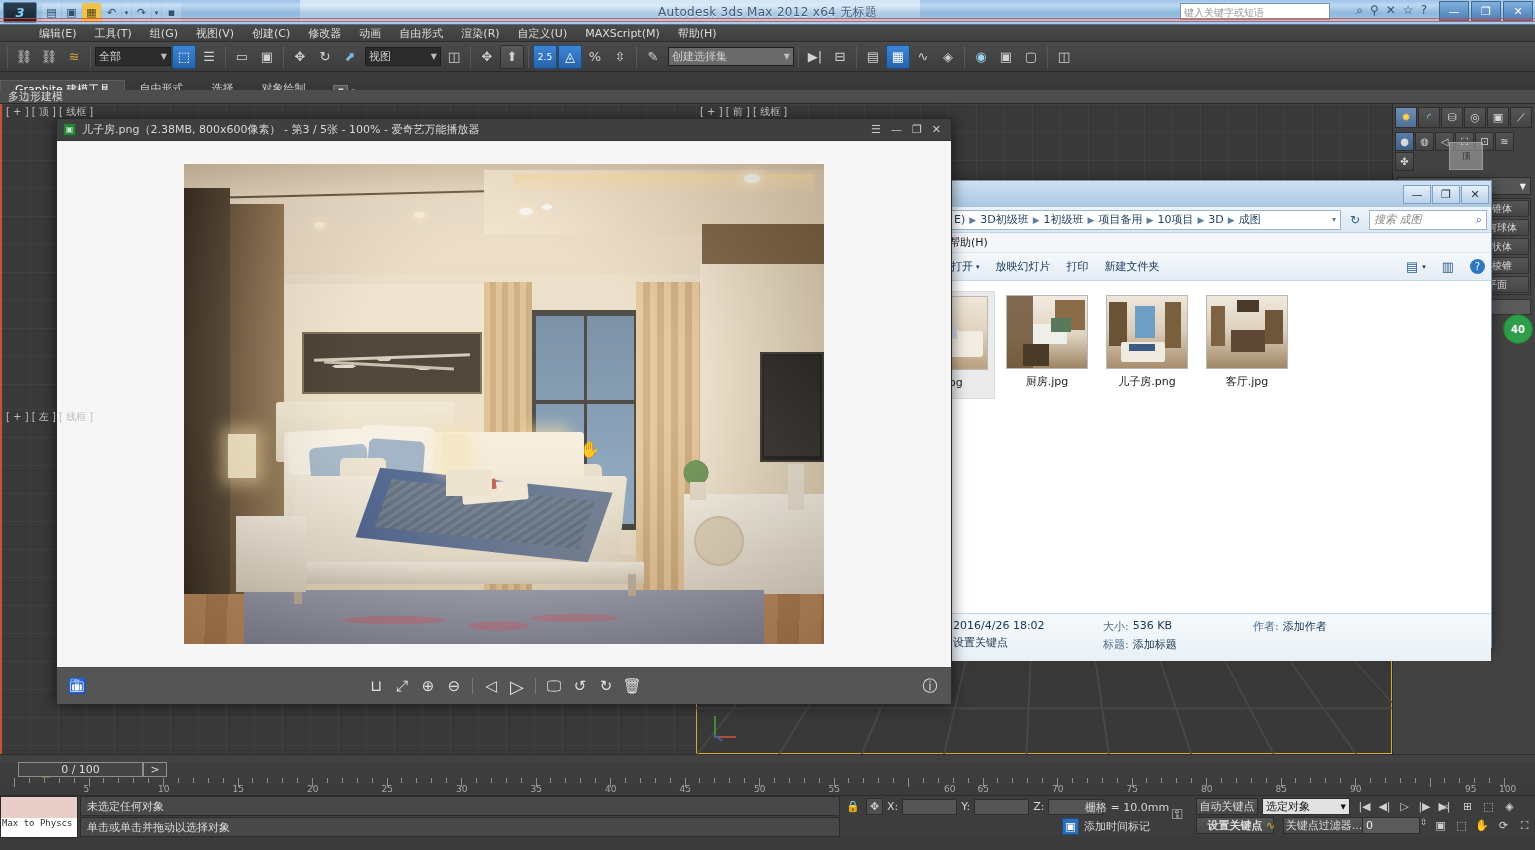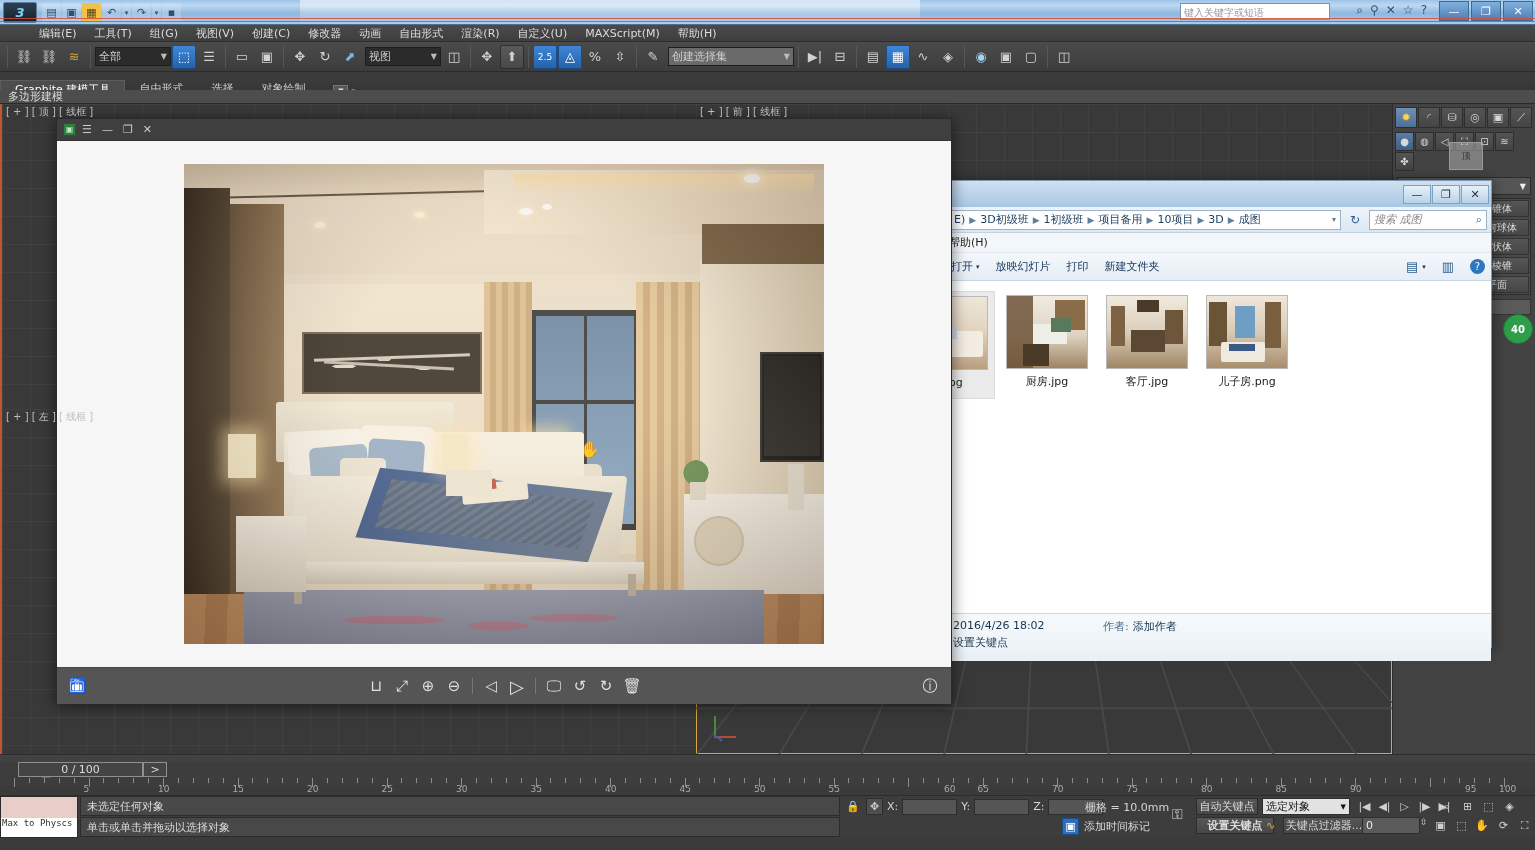--- a/index.html
+++ b/index.html
@@ -837,20 +837,21 @@
   <div id="qat">
     <div class="qb">▤</div>
     <div class="qb">▣</div>
     <div class="qb" style="background:#f0c24a;color:#5a4510;">▦</div>
     <div class="qb">↶</div>
     <div class="qb" style="width:9px;font-size:7px;">▾</div>
     <div class="qb">↷</div>
     <div class="qb" style="width:9px;font-size:7px;">▾</div>
     <div class="qb">▪</div>
   </div>
+  <div id="title-text">Autodesk 3ds Max 2012 x64     无标题</div>
   <div id="help-search" title="键入关键字或短语">键入关键字或短语</div>
   <div id="help-icons">
     <div>⌕</div>
     <div>⚲</div>
     <div>✕</div>
     <div>☆</div>
     <div>?</div>
   </div>
   <div id="winbtns">
     <div class="wb">—</div>
@@ -930,60 +931,71 @@
           <div style="position:absolute;right:2px;top:4px;width:30px;height:30px;background:#8a6c48;"></div>
           <div style="position:absolute;left:26px;top:28px;width:34px;height:20px;background:#efefe9;"></div>
           <div style="position:absolute;left:44px;top:22px;width:20px;height:14px;background:#59795d;"></div>
           <div style="position:absolute;left:16px;bottom:2px;width:26px;height:22px;background:#4a3a28;"></div>
         </div>
         <div class="filename">厨房.jpg</div>
       </div>
 
       <div class="filecell">
         <div class="filethumb">
-          <div style="position:absolute;inset:0;background:linear-gradient(180deg,#f0e9de 0%,#ddd0bc 48%,#a08766 100%);"></div>
-          <div style="position:absolute;left:4px;top:10px;width:14px;height:40px;background:#7d6244;"></div>
-          <div style="position:absolute;left:30px;top:4px;width:22px;height:12px;background:#4a3a28;"></div>
-          <div style="position:absolute;left:24px;top:34px;width:34px;height:22px;background:#5b4733;"></div>
-          <div style="position:absolute;right:4px;top:14px;width:18px;height:34px;background:#6e563a;"></div>
-        </div>
-        <div class="filename">客厅.jpg</div>
-      </div>
-
-      <div class="filecell">
-        <div class="filethumb">
           <div style="position:absolute;inset:0;background:linear-gradient(180deg,#efe7db 0%,#d9cbb6 50%,#a88d6c 100%);"></div>
           <div style="position:absolute;left:2px;top:6px;width:18px;height:44px;background:#6b5436;"></div>
           <div style="position:absolute;left:28px;top:10px;width:20px;height:32px;background:#6f9ec4;"></div>
           <div style="position:absolute;right:6px;top:6px;width:16px;height:46px;background:#7a5f3e;"></div>
           <div style="position:absolute;left:14px;top:46px;width:44px;height:20px;background:#efeae0;border-radius:2px;"></div>
           <div style="position:absolute;left:22px;top:48px;width:26px;height:7px;background:#3c5a86;"></div>
         </div>
         <div class="filename">儿子房.png</div>
       </div>
 
+      <div class="filecell">
+        <div class="filethumb">
+          <div style="position:absolute;inset:0;background:linear-gradient(180deg,#f0e9de 0%,#ddd0bc 48%,#a08766 100%);"></div>
+          <div style="position:absolute;left:4px;top:10px;width:14px;height:40px;background:#7d6244;"></div>
+          <div style="position:absolute;left:30px;top:4px;width:22px;height:12px;background:#4a3a28;"></div>
+          <div style="position:absolute;left:24px;top:34px;width:34px;height:22px;background:#5b4733;"></div>
+          <div style="position:absolute;right:4px;top:14px;width:18px;height:34px;background:#6e563a;"></div>
+        </div>
+        <div class="filename">客厅.jpg</div>
+      </div>
+
     </div>
   </div>
   <div id="ex-details">
     <div class="dcol" style="width:150px;">
       <div>2016/4/26 18:02</div>
       <div>设置关键点</div>
+    </div>
+    <div class="dcol" style="width:150px;">
+      <div style="display:flex;gap:4px;">
+        <span class="dlab">大小:</span>
+        <span>536 KB</span>
+      </div>
+      <div style="display:flex;gap:4px;">
+        <span class="dlab">标题:</span>
+        <span>添加标题</span>
+      </div>
     </div>
     <div class="dcol">
       <div style="display:flex;gap:4px;">
         <span class="dlab">作者:</span>
         <span>添加作者</span>
       </div>
     </div>
   </div>
 </div>
 
 <div id="player" class="abs">
   <div id="player-title">
     <div class="pt-icon">▣</div>
+    <div class="pt-text">儿子房.png（2.38MB, 800x600像素） - 第3 / 5张 - 100% - 爱奇艺万能播放器</div>
     <div class="pt-btns">
       <span>☰</span>
       <span>—</span>
       <span>❐</span>
       <span>✕</span>
     </div>
   </div>
 
   <div id="player-canvas">
     <div id="bedroom">

